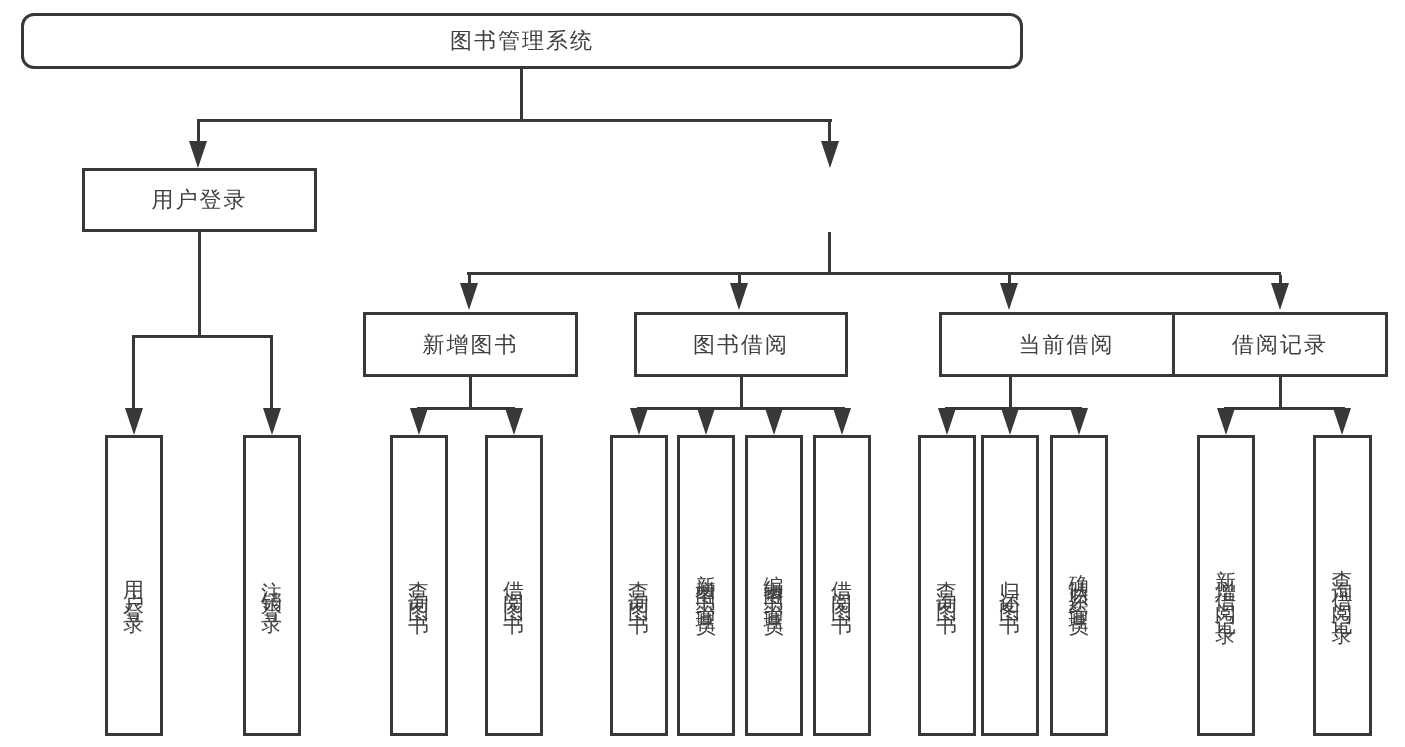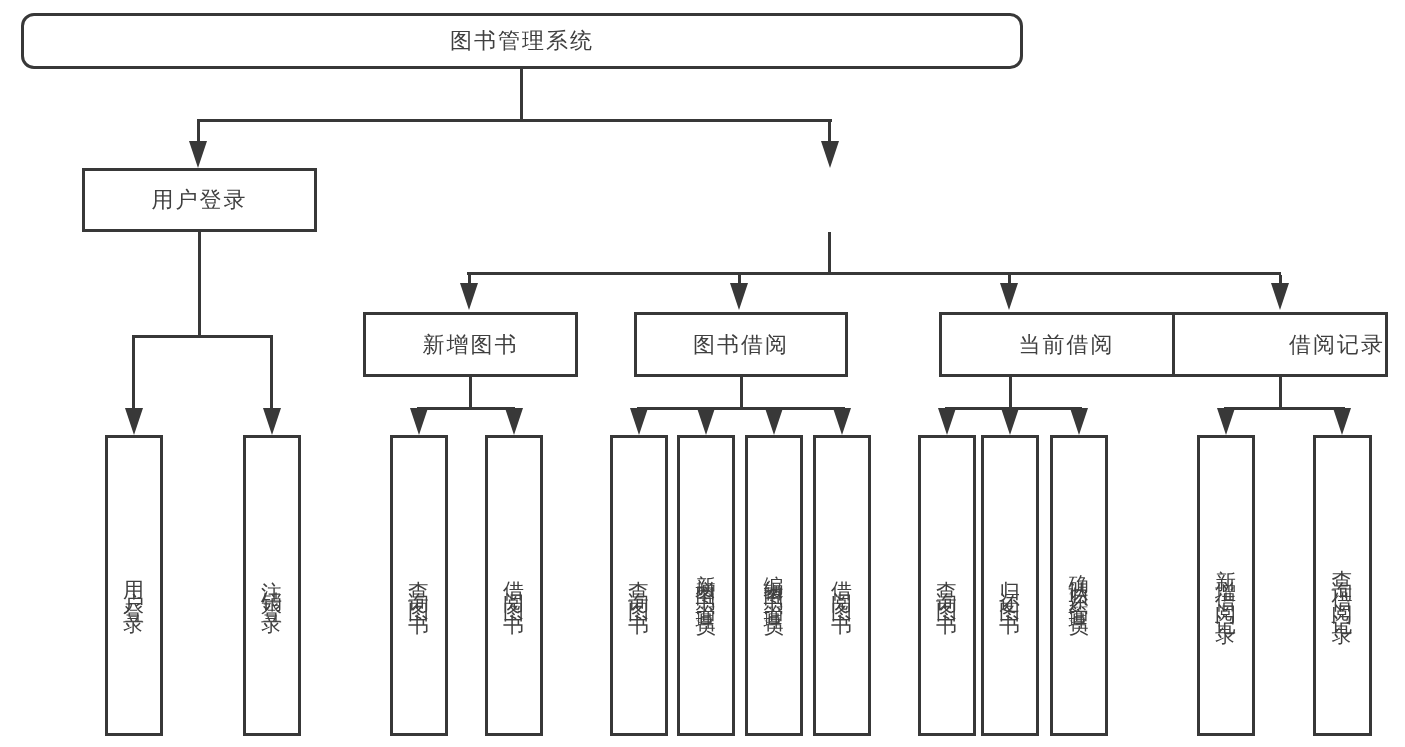--- a/index.html
+++ b/index.html
@@ -118,21 +118,21 @@
 
   <div class="hnode" style="left:363px; top:312px; width:215px; height:65px;">
     <span>新增图书</span>
   </div>
   <div class="hnode" style="left:634px; top:312px; width:214px; height:65px;align-items:center;">
     <span>图书借阅</span>
   </div>
   <div class="hnode" style="left:902px; top:312px; width:255px; height:65px;margin-left:37px;">
     <span>当前借阅</span>
   </div>
-  <div class="hnode" style="left:1172px; top:312px; width:216px; height:65px;justify-content:flex-end;">
+  <div class="hnode" style="left:1172px; top:312px; width:216px; height:65px;">
     <span>借阅记录</span>
   </div>
 
   <div class="vl" style="left:469px; top:377px; height:33px;"></div>
   <div class="hl" style="left:417px; top:407px; width:98px;"></div>
   <div class="arrow" style="left:410px; top:408px;"></div>
   <div class="arrow" style="left:505px; top:408px;"></div>
 
   <div class="vl" style="left:740px; top:377px; height:33px;"></div>
   <div class="hl" style="left:637px; top:407px; width:208px;"></div>

